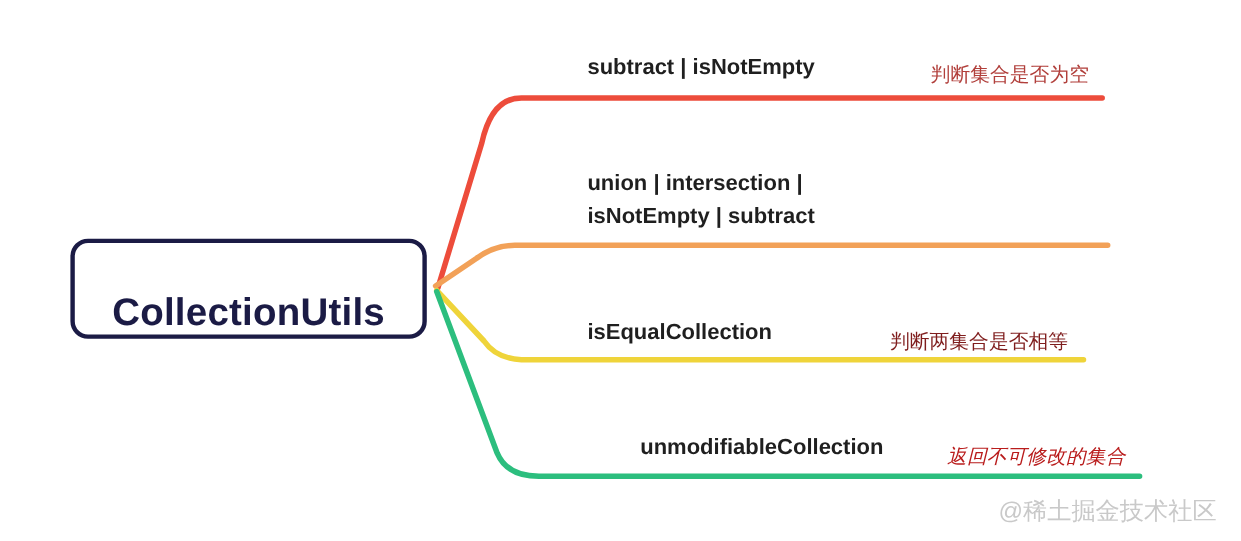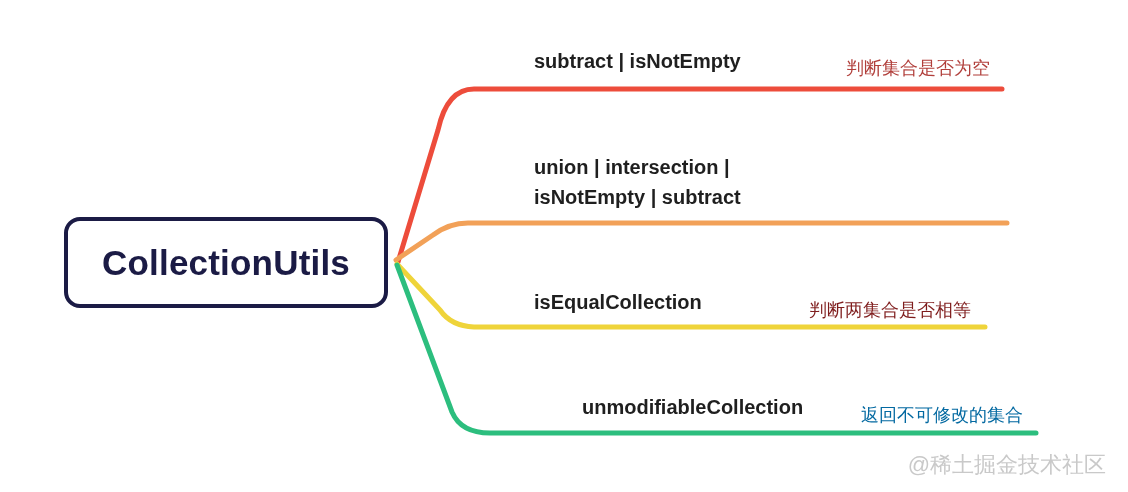--- a/index.html
+++ b/index.html
@@ -23,21 +23,21 @@
     stroke-linejoin: round;
   }
   .root-node {
     position: absolute;
     left: 64px; top: 217px;
     width: 316px; height: 83px;
     border: 4px solid #1b1b45;
     border-radius: 16px;
     background: #ffffff;
     display: flex;
-    align-items: center;
+    align-items: flex-end;
     justify-content: center;
   }
   .root-node .root-label {
     font-size: 35px;
     font-weight: bold;
     color: #1b1b45;
     letter-spacing: 0.2px;
   }
   .branch-label {
     position: absolute;
@@ -89,17 +89,17 @@
   <div class="branch-label label-1">subtract | isNotEmpty</div>
   <div class="branch-note note-1" style="color: rgb(177, 63, 59);">判断集合是否为空</div>
 
   <div class="branch-label label-2">union | intersection |
 isNotEmpty | subtract</div>
 
   <div class="branch-label label-3">isEqualCollection</div>
   <div class="branch-note note-3" style="color: #7f1d1d;">判断两集合是否相等</div>
 
   <div class="branch-label label-4">unmodifiableCollection</div>
-  <div class="branch-note note-4" style="color: #0369a1;">返回不可修改的集合</div>
+  <div class="branch-note note-4" style="color: #b91c1c; font-style: italic;">返回不可修改的集合</div>
 
   <div class="watermark">@稀土掘金技术社区</div>
 
 </div>
 
 </body></html>

